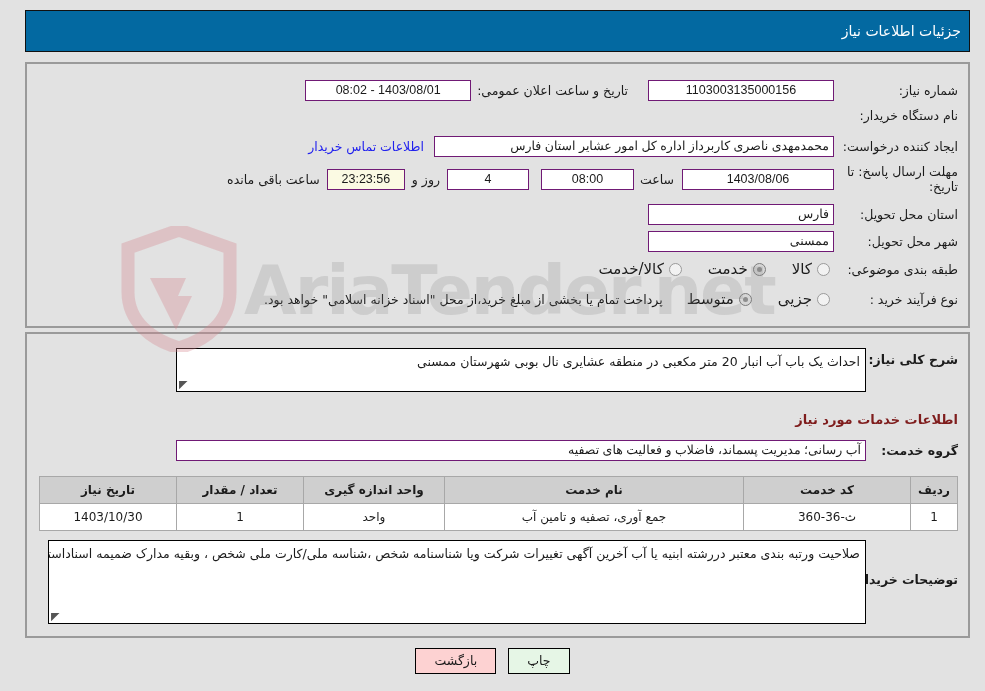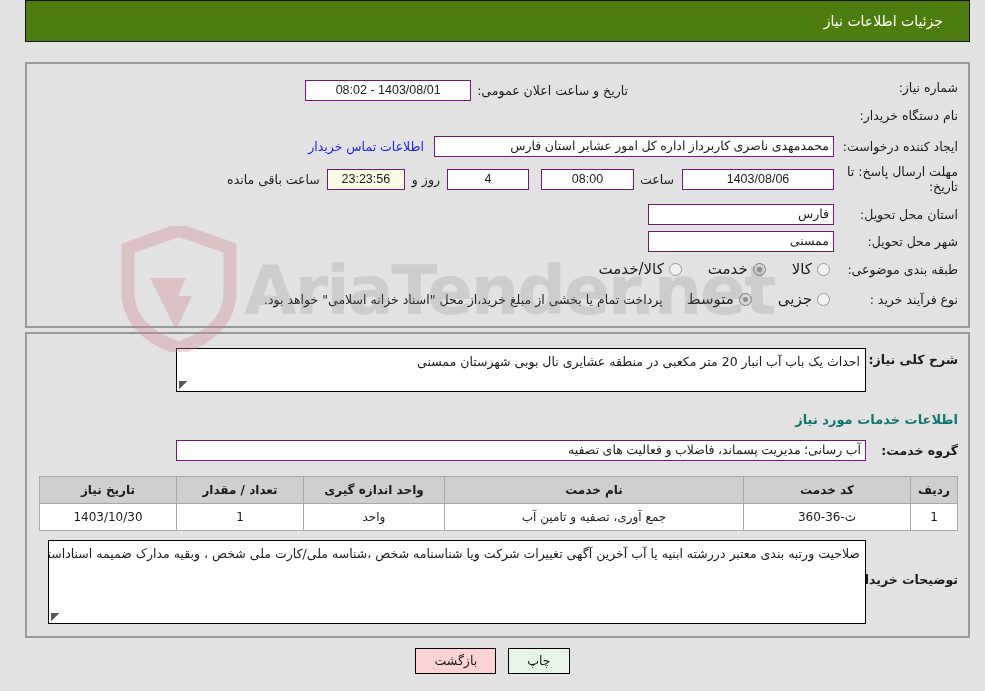--- a/index.html
+++ b/index.html
@@ -45,30 +45,30 @@
     font-weight: bold;
     color: rgba(130,130,130,0.22);
     letter-spacing: -2px;
     white-space: nowrap;
   }
 
   
   .page-header {
     position: absolute;
     left: 25px;
-    top: 0;
+    top: 10px;
     width: 945px;
     height: 42px;
-    background: #4d7c0f;
+    background: #0369a1;
     border: 1px solid #111;
     box-sizing: border-box;
     display: flex;
     align-items: center;
     justify-content: flex-start;
-    padding-right: 26px;
+    padding-right: 8px;
     z-index: 2;
   }
   .page-header .title {
     color: #ffffff;
     font-size: 14px;
     font-weight: normal;
   }
 
   
   .panel {
@@ -167,21 +167,21 @@
     font-size: 11px;
     line-height: 10px;
     transform: scaleX(-1);
   }
 
   
   .section-head {
     position: absolute;
     font-size: 13px;
     font-weight: bold;
-    color: #0f766e;
+    color: #7f1d1d;
   }
 
   
   .grid-wrap {
     position: absolute;
     left: 12px;
     top: 142px;
     width: 919px;
     z-index: 4;
   }
@@ -252,20 +252,21 @@
 </div>
 
 <div class="page-header">
   <span class="title">جزئیات اطلاعات نیاز</span>
 </div>
 
 <div class="panel" id="panel-top">
 
   <div class="frow" style="top:16px; right:10px;">
     <span class="lbl" style="width:118px;">شماره نیاز:</span>
+    <span class="tbox center" style="width:186px; margin-right:6px;">1103003135000156</span>
   </div>
   <div class="frow" style="top:16px; right:340px;">
     <span class="lbl">تاریخ و ساعت اعلان عمومی:</span>
     <span class="tbox center" style="width:166px; margin-right:6px;">1403/08/01 - 08:02</span>
   </div>
 
   <div class="frow" style="top:44px; right:10px;">
     <span class="lbl" style="width:118px;">نام دستگاه خریدار:</span>
   </div>
 

